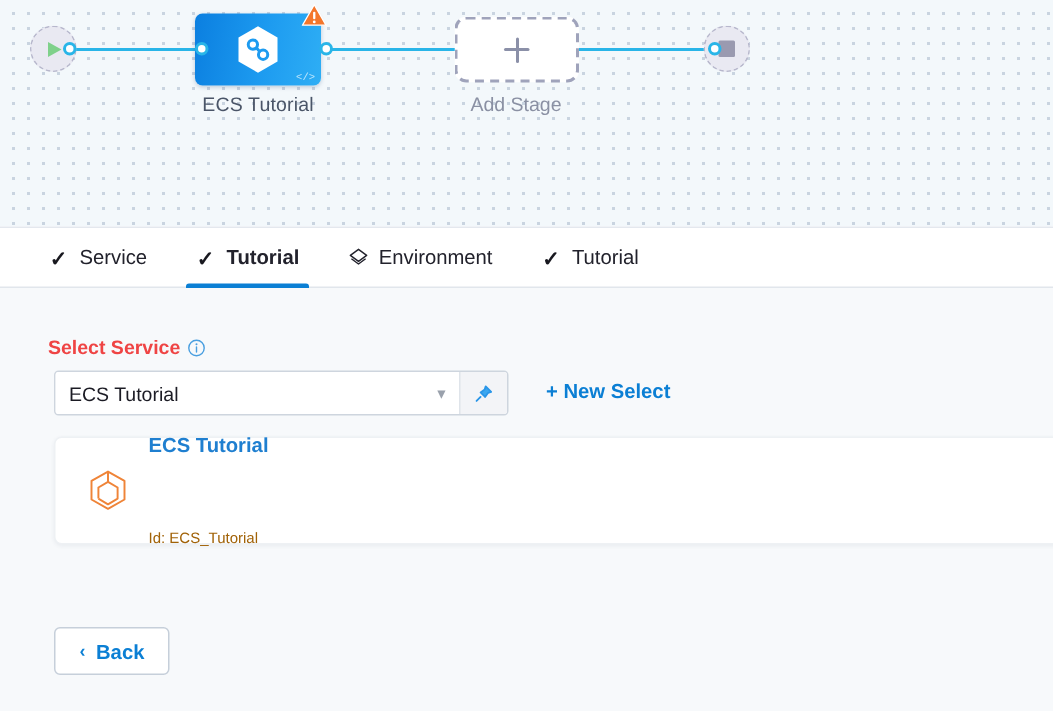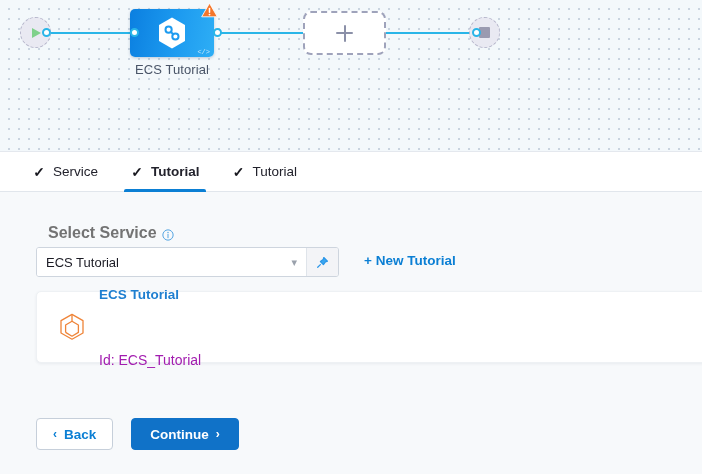--- a/index.html
+++ b/index.html
@@ -111,22 +111,22 @@
   }
   .tab-ico { display: inline-flex; align-items: center; justify-content: center; width: 14px; height: 14px; }
   .chk { font-size: 14px; line-height: 1; color: #18181f; font-weight: bold; }
 
   
   .content {
     position: absolute; left: 0; top: 192px; width: 702px; height: 282px;
     background: #f7f9fb;
   }
   .field-label {
-    position: absolute; left: 48px; top: 32px;
-    font-size: 16px; font-weight: bold; color: #737373;
+    position: absolute; left: 32px; top: 32px;
+    font-size: 13px; font-weight: bold; color: #ef4444;
     display: flex; align-items: center; gap: 5px;
   }
   .info-ico { width: 12px; height: 12px; display: inline-block; }
 
   .select-wrap {
     position: absolute; left: 36px; top: 55px; width: 303px; height: 30px;
     display: flex; border: 1px solid #ced5de; border-radius: 3px; background: #fff;
     overflow: hidden;
   }
   .select-box {
@@ -144,21 +144,21 @@
   }
 
   .svc-card {
     position: absolute; left: 36px; top: 99px; width: 700px; height: 72px;
     background: #ffffff; border: 1px solid #eef1f4; border-radius: 5px;
     box-shadow: 0 1px 3px rgba(40,60,90,.07);
     display: flex; align-items: center; padding-left: 22px; gap: 14px;
   }
   .svc-text { display: flex; flex-direction: column; gap: 2px; }
   .svc-name { font-size: 13.5px; font-weight: bold; color: #1f7fd0; cursor: pointer; }
-  .svc-id   { font-size: 14px; color: #a21caf; margin-top: 48px; }
+  .svc-id   { font-size: 10px; color: #a16207; margin-top: 48px; }
 
   .btn-row { position: absolute; left: 36px; top: 226px; display: flex; gap: 18px; }
   .btn {
     height: 32px; border-radius: 4px; display: flex; align-items: center;
     gap: 7px; padding: 0 16px; font-size: 13.5px; font-weight: bold; cursor: pointer;
   }
   .btn-back { background: #fff; border: 1px solid #c6cfda; color: #0b7fd4; }
   .btn-cont { background: #1072c8; border: 1px solid #1072c8; color: #ffffff; padding: 0 18px; }
   .chev { font-size: 12px; font-weight: bold; }
 </style>
@@ -194,39 +194,49 @@
         <circle cx="10" cy="14.4" r="1.1" fill="#ffffff"></circle>
       </svg>
       <span class="code-badge">&lt;/&gt;</span>
     </div>
     <div class="dot d3"></div>
     <div class="stage-label">ECS Tutorial</div>
 
     <div class="add-stage">
       <span class="plus"></span>
     </div>
+    <div class="add-label">Add Stage</div>
 
     <div class="dot d4"></div>
     <div class="endnode stop">
       <div class="stop-sq"></div>
     </div>
   </div>
 
   <div class="tabbar">
 
     <div class="tab">
       <span class="tab-ico chk">✓</span>
       <span>Service</span>
     </div>
 
     <div class="tab active">
       <span class="tab-ico chk">✓</span>
       <span>Tutorial</span>
     </div>
 
+    <div class="tab">
+      <span class="tab-ico">
+        <svg width="14" height="14" viewBox="0 0 16 16" fill="none" stroke="#22222c" stroke-width="1.1" stroke-linejoin="round">
+          <path d="M8 1.4 L14.2 6 L8 10.6 L1.8 6 Z"></path>
+          <path d="M2.6 8.6 L8 12.6 L13.4 8.6"></path>
+        </svg>
+      </span>
+      <span>Environment</span>
+    </div>
 
 
     <div class="tab">
       <span class="tab-ico chk">✓</span>
       <span>Tutorial</span>
     </div>
   </div>
 
   <div class="content">
 
@@ -249,40 +259,36 @@
       <div class="pin-btn">
         <svg width="13" height="13" viewBox="0 0 16 16">
           <g fill="none" stroke="#2a96e8" stroke-width="1.5" stroke-linecap="round" stroke-linejoin="round">
             <path d="M9.6 1.9 L14.1 6.4 L11.6 7.2 L9.1 10.6 L5.4 6.9 L8.8 4.4 Z" fill="#3ba7f0"></path>
             <path d="M5.4 10.6 L2.1 13.9"></path>
           </g>
         </svg>
       </div>
     </div>
 
-    <div class="new-service">+ New Tutorial</div>
+    <div class="new-service">+ New Select</div>
 
     <div class="svc-card">
       <svg width="26" height="28" viewBox="0 0 26 28">
         <g fill="none" stroke="#ef8438" stroke-width="1.3" stroke-linejoin="round">
           <path d="M13 1.4 L24 7.6 L24 20 L13 26.2 L2 20 L2 7.6 Z"></path>
           <path d="M13 1.4 L13 8.2 L6.6 12 L6.6 19.4"></path>
           <path d="M13 8.2 L19.4 12 L19.4 19.4 L13 23.2 L6.6 19.4"></path>
         </g>
       </svg>
       <div class="svc-text">
         <span class="svc-name">ECS Tutorial</span>
         <span class="svc-id">Id: ECS_Tutorial</span>
       </div>
     </div>
 
     <div class="btn-row">
       <div class="btn btn-back">
         <span class="chev">‹</span>
         <span>Back</span>
       </div>
-      <div class="btn btn-cont">
-        <span>Continue</span>
-        <span class="chev">›</span>
-      </div>
     </div>
   </div>
 </div>
 
 </body></html>

